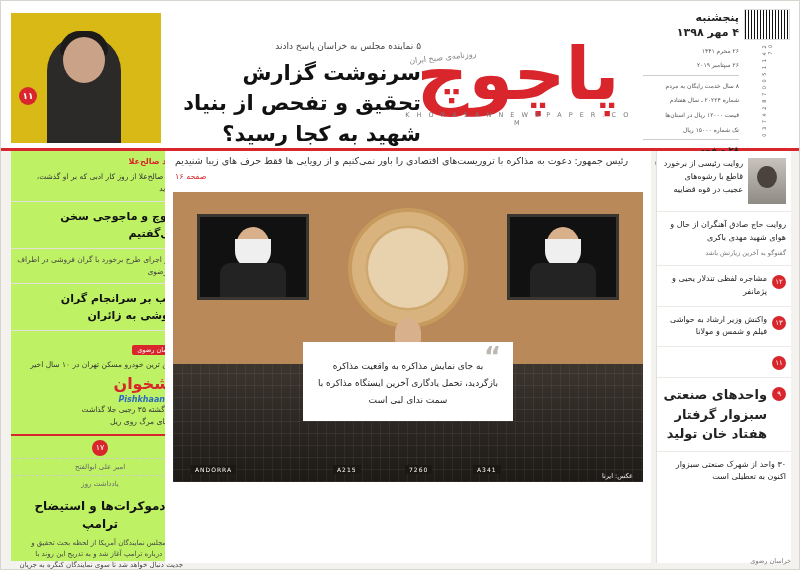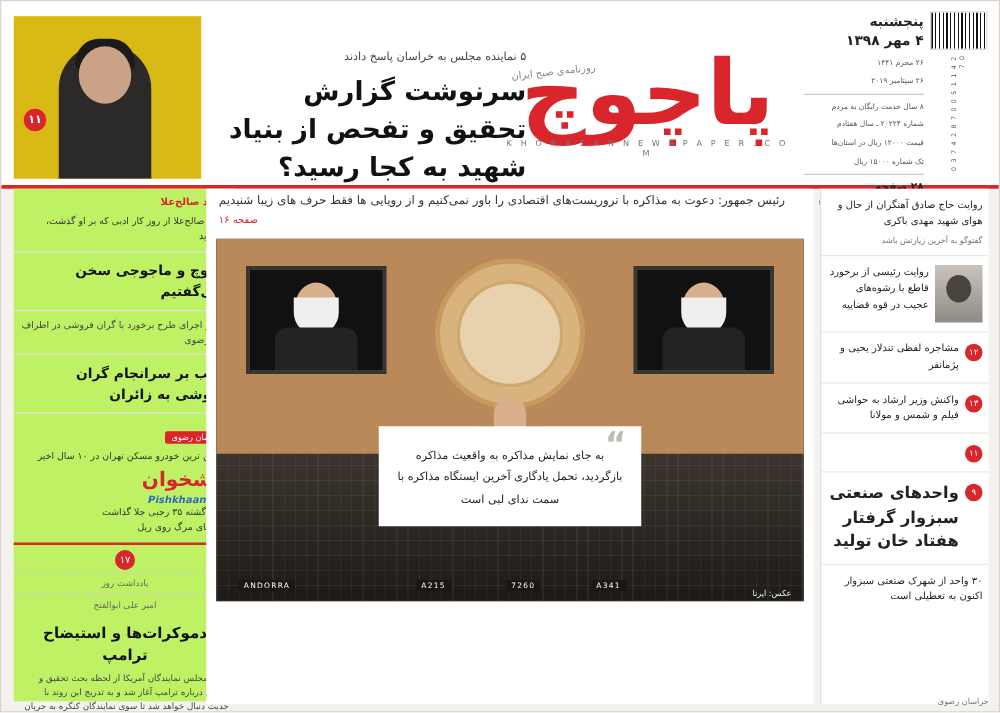--- a/index.html
+++ b/index.html
@@ -356,22 +356,22 @@
       <span class="label">خراسان رضوی</span>
       <div class="line">سنگین ترین خودرو مسکن تهران در ۱۰ سال اخیر</div>
       <div class="brandmark">پیشخوان</div>
       <div class="brandurl">Pishkhaan.net</div>
       <div class="line">واز ۵ گشته ۳۵ رجبی جلا گذاشت</div>
       <div class="line">شن های مرگ روی ریل</div>
     </div>
 
     <div class="redline"></div>
     <div class="lc-pagenum">۱۷</div>
+    <div class="lc-smallhead">امیر علی ابوالفتح</div>
     <div class="lc-smallhead">یادداشت روز</div>
-    <div class="lc-smallhead">امیر علی ابوالفتح</div>
     <div class="lc-bottomtitle">دموکرات‌ها و استیضاح ترامپ</div>
     <div class="lc-bottomtext">نقش مجلس نمایندگان آمریکا از لحظه بحث تحقیق و تفحص درباره ترامپ آغاز شد و به تدریج این روند با جدیت دنبال خواهد شد تا سوی نمایندگان کنگره به جریان بیفتد.</div>
 
   </div>
 
   <div class="center">
     <div class="ct-sub">
       <span>رئیس جمهور: دعوت به مذاکره با تروریست‌های اقتصادی را باور نمی‌کنیم و از رویایی ها فقط حرف های زیبا شنیدیم</span>
       <span class="pg">صفحه ۱۶</span>
     </div>
@@ -406,32 +406,32 @@
         <span>به جای نمایش مذاکره به واقعیت مذاکره بازگردید، تحمل یادگاری آخرین ایستگاه مذاکره با سمت ندای لبی است</span>
       </div>
 
       <div class="ph-caption">عکس: ایرنا</div>
     </div>
   </div>
 
   <div class="indexcol">
 
     <div class="idx-item">
+      <div class="idx-portrait"></div>
+      <div class="idx-text">روایت رئیسی از برخورد قاطع با رشوه‌های عجیب در قوه قضاییه</div>
+    </div>
+
+    <div class="idx-item">
       <div class="idx-text">
         <span>روایت حاج صادق آهنگران از حال و هوای شهید مهدی باکری</span>
         <div class="idx-sub">گفتوگو به آخرین زیارتش باشد</div>
       </div>
     </div>
 
     <div class="idx-item">
-      <div class="idx-portrait"></div>
-      <div class="idx-text">روایت رئیسی از برخورد قاطع با رشوه‌های عجیب در قوه قضاییه</div>
-    </div>
-
-    <div class="idx-item">
       <div class="idx-num">۱۲</div>
       <div class="idx-text">مشاجره لفظی تندلار یحیی و پژمانفر</div>
     </div>
 
     <div class="idx-item">
       <div class="idx-num">۱۳</div>
       <div class="idx-text">واکنش وزیر ارشاد به حواشی فیلم و شمس و مولانا</div>
     </div>
 
     <div class="idx-item">

